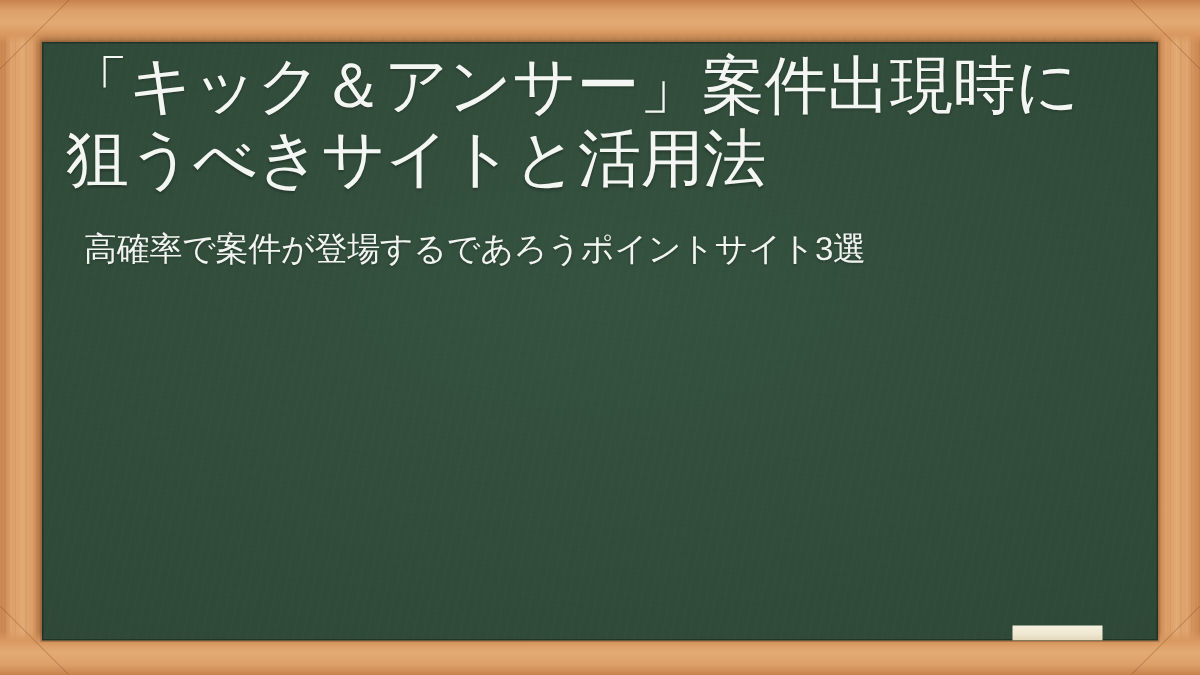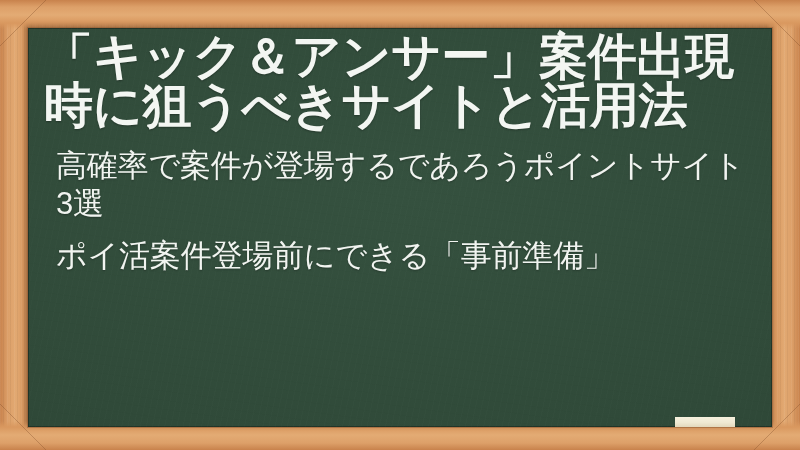--- a/index.html
+++ b/index.html
@@ -134,36 +134,36 @@
     top: 0;
     right: 0;
     bottom: 0;
     padding: 4px 18px 0 16px;
     box-sizing: border-box;
   }
 
   .title {
     margin: 0;
     color: #f3f6f2;
-    font-size: 49px;
-    font-weight: 700;
+    font-size: 42px;
+    font-weight: 400;
     line-height: 49px;
     letter-spacing: -0.2px;
     text-shadow: 0 1px 2px rgba(0,0,0,0.30);
     word-break: break-all;
   }
 
   .list {
     list-style: none;
     margin: 17px 0 0 0;
     padding: 0 0 0 12px;
   }
   .list-item {
     color: #f1f4f0;
-    font-size: 31px;
+    font-size: 22px;
     font-weight: 400;
     line-height: 38px;
     letter-spacing: -0.2px;
     margin: 0 0 14px 0;
     text-shadow: 0 1px 2px rgba(0,0,0,0.28);
     word-break: break-all;
   }
   .list-item:last-child { margin-bottom: 0; }
 
   
@@ -190,21 +190,20 @@
     <div class="miter br"></div>
   </div>
 
   <div class="board">
     <div class="content">
 
       <h1 class="title">「キック＆アンサー」案件出現時に狙うべきサイトと活用法</h1>
 
       <ul class="list">
         <li class="list-item">高確率で案件が登場するであろうポイントサイト3選</li>
-        <li class="list-item">ポイ活案件登場前にできる「事前準備」</li>
       </ul>
 
     </div>
 
     <div class="eraser"></div>
   </div>
 
 </div>
 
 </body></html>

